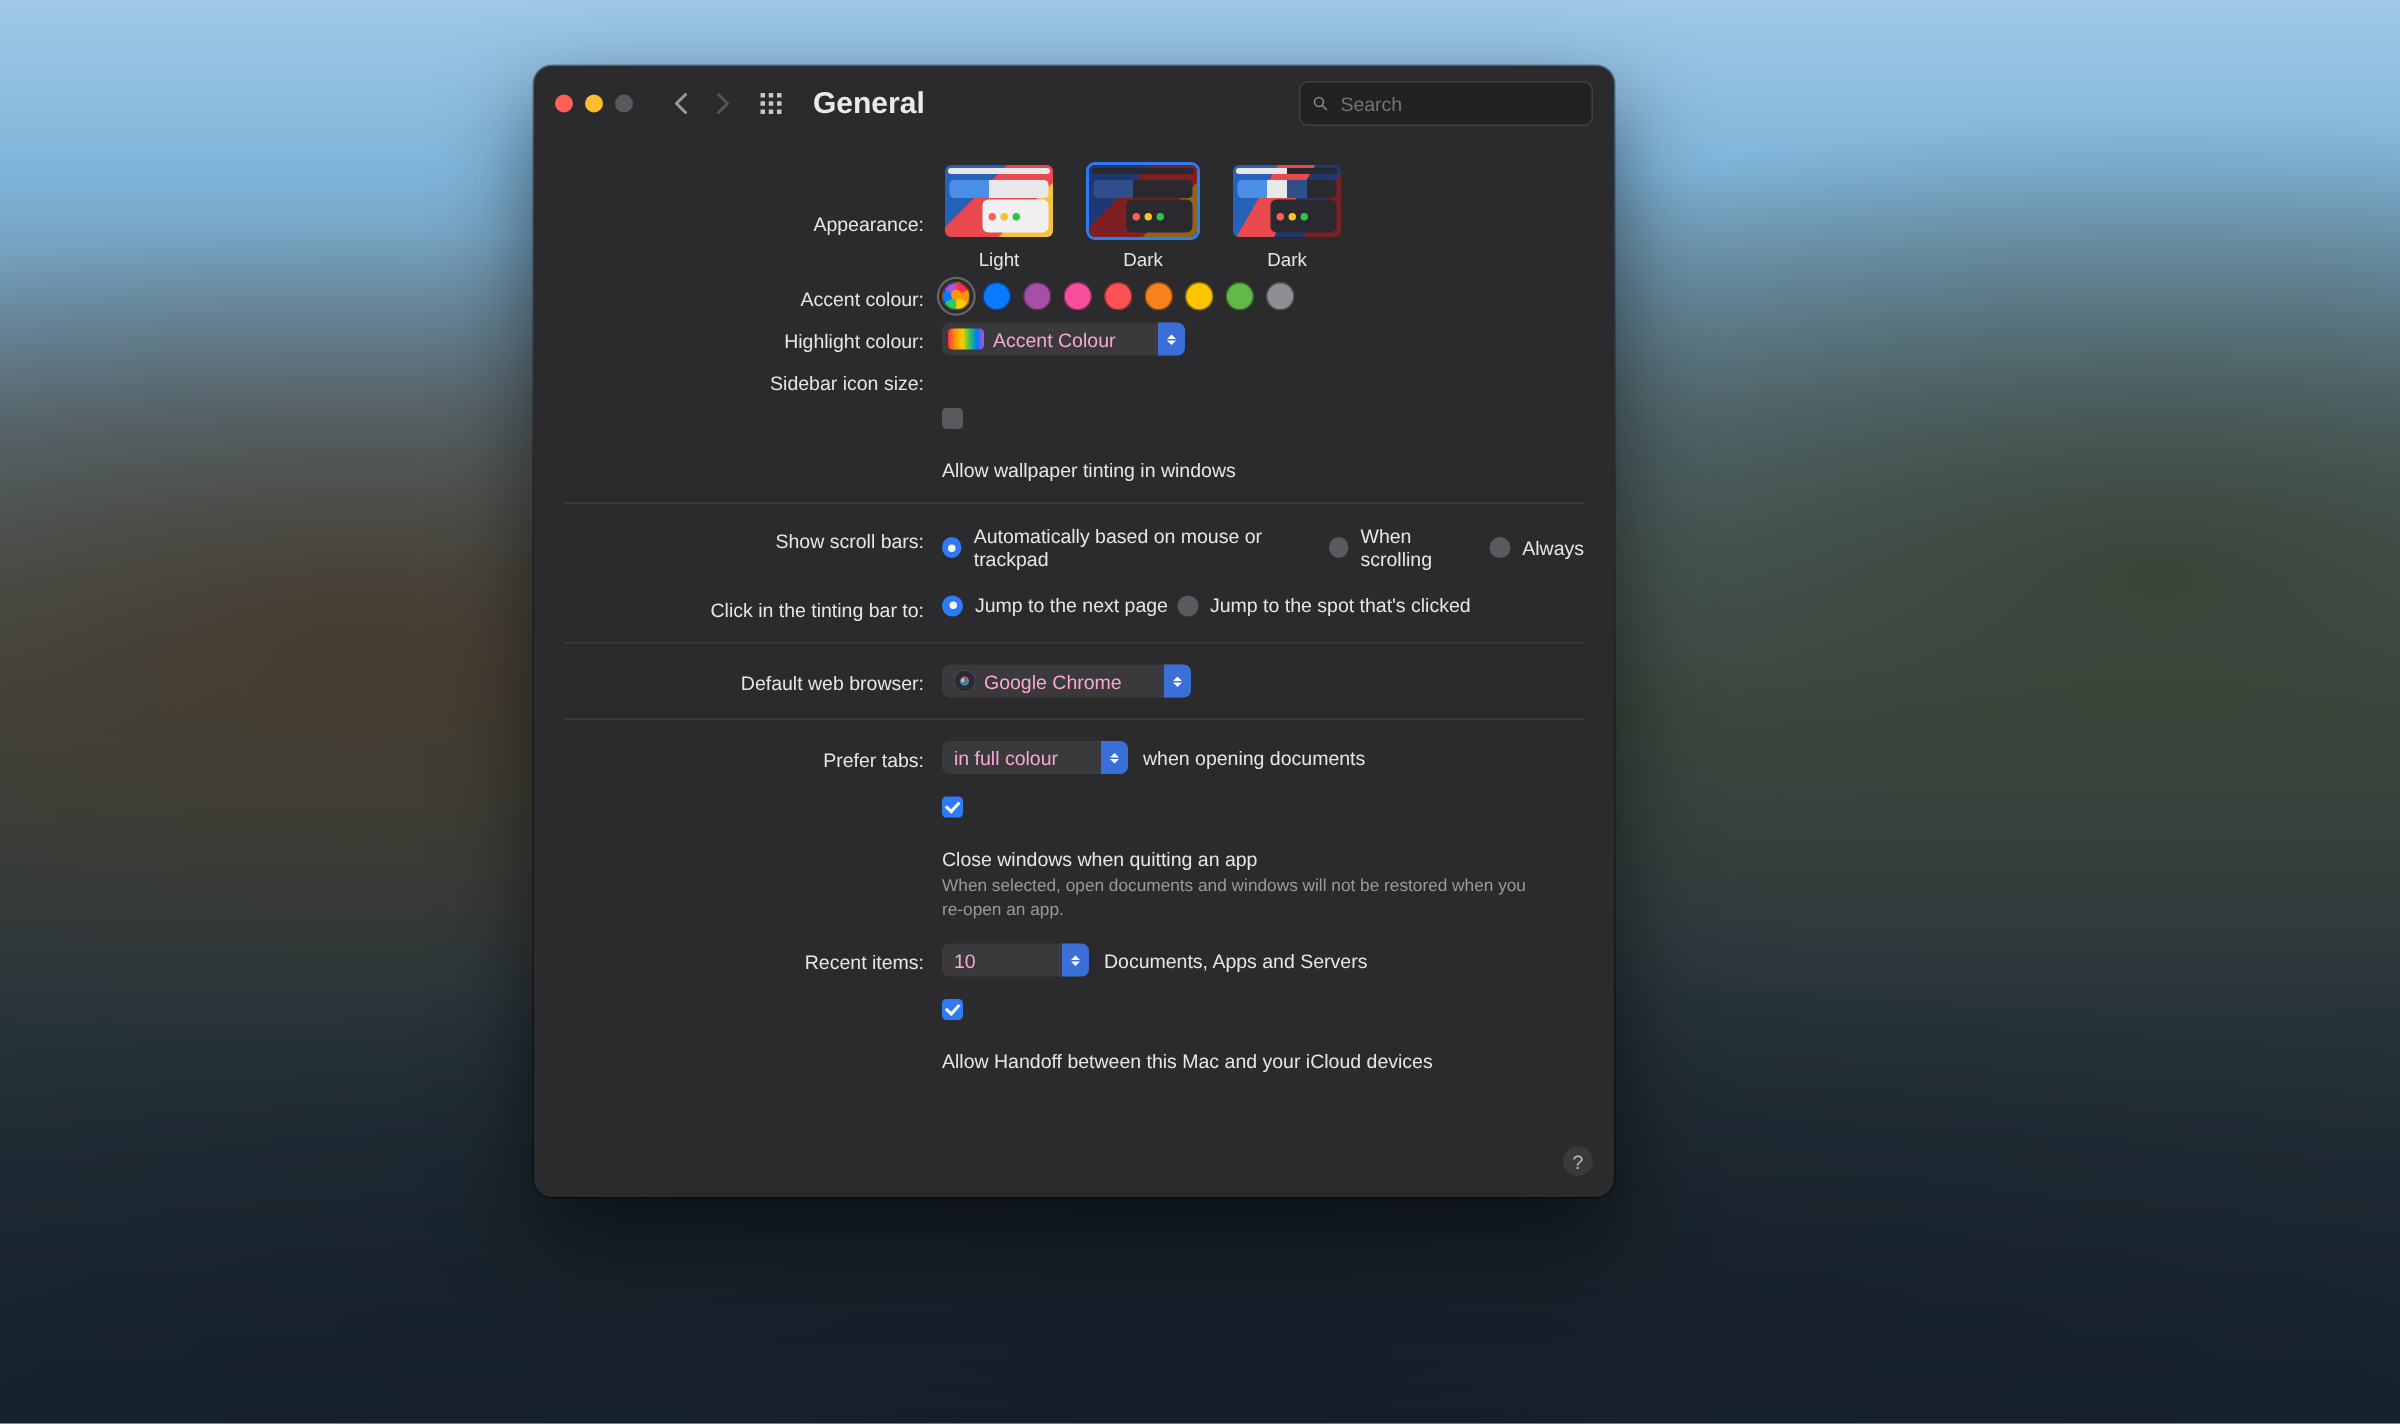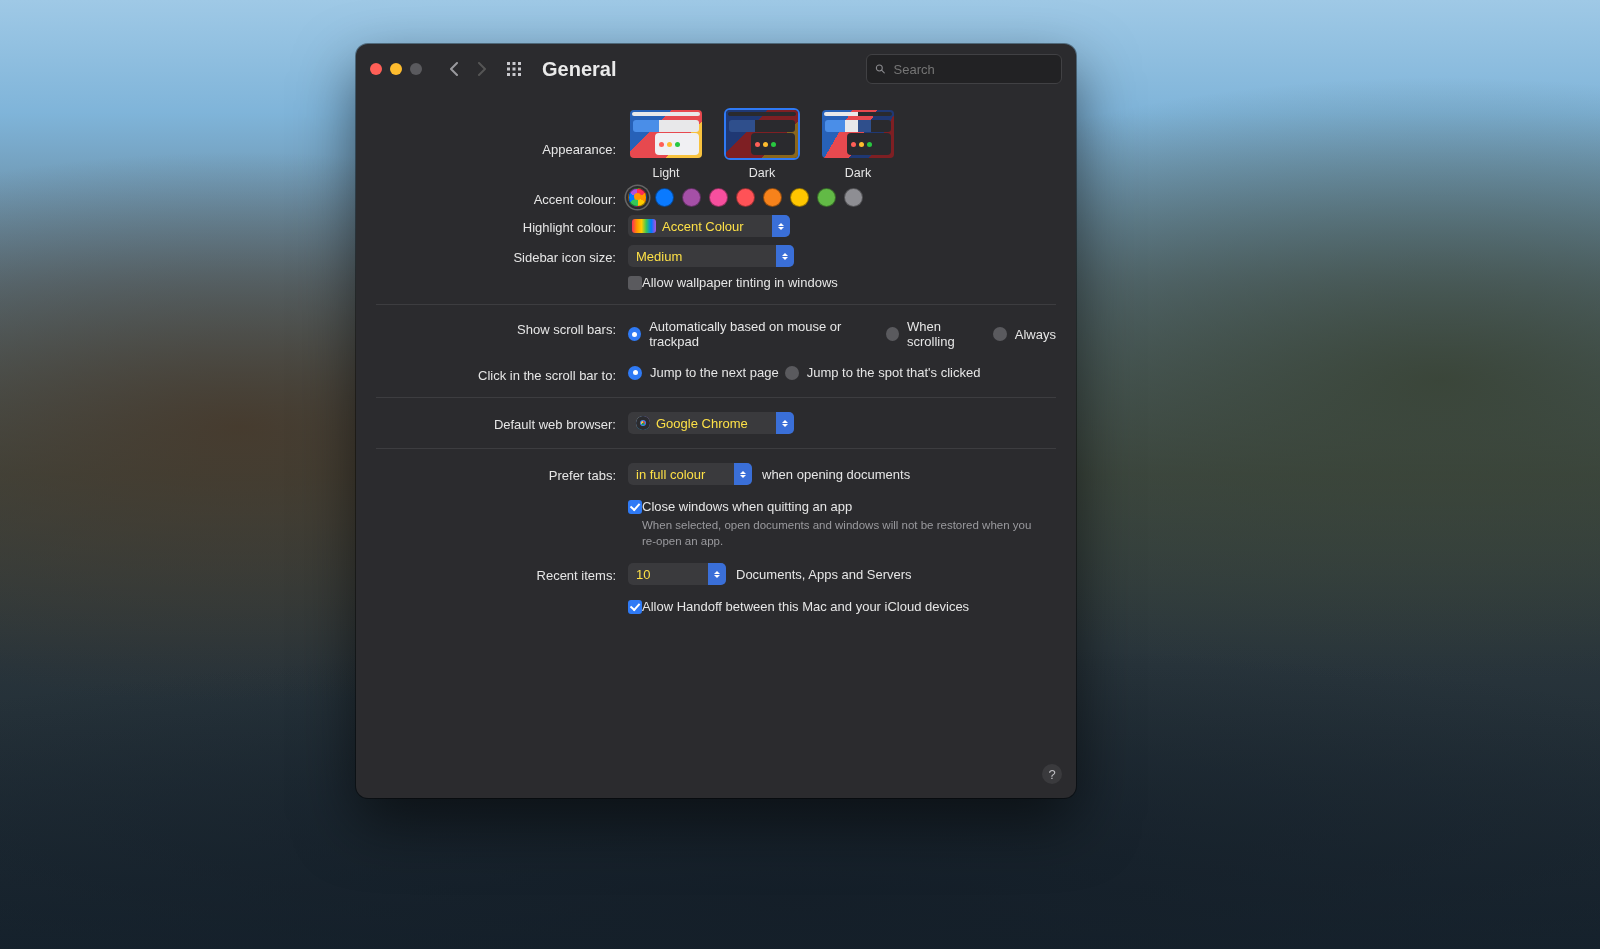--- a/index.html
+++ b/index.html
@@ -92,21 +92,21 @@
   
   .swatches{display:flex;gap:8px;}
   .sw{width:17px;height:17px;border-radius:50%;border:1px solid rgba(0,0,0,0.4);}
   .sw.multi{background:conic-gradient(#ff2d55 0 60deg,#ff9500 60deg 120deg,#ffcc00 120deg 180deg,#34c759 180deg 240deg,#007aff 240deg 300deg,#af52de 300deg 360deg);
     box-shadow:inset 0 0 0 4px #2b2b2e;}
   .sw.multi::after{content:"";display:block;width:7px;height:7px;border-radius:50%;background:#ff9500;margin:4px auto;}
   .sw.sel{box-shadow:0 0 0 2px #2b2b2e,0 0 0 3.5px #666;}
   
   .popup{display:inline-flex;align-items:center;background:#3a3a3d;border-radius:5px;height:22px;
     padding-left:8px;position:relative;min-width:120px;}
-  .popup .val{font-size:13px;color:#fde047;}
+  .popup .val{font-size:13px;color:#f9a8d4;}
   .popup .arr{margin-left:auto;width:18px;height:22px;background:#3a6fd8;border-radius:0 5px 5px 0;
     display:flex;flex-direction:column;align-items:center;justify-content:center;gap:1px;}
   .popup .arr::before,.popup .arr::after{content:"";width:0;height:0;border-left:3px solid transparent;
     border-right:3px solid transparent;}
   .popup .arr::before{border-bottom:3.5px solid #fff;}
   .popup .arr::after{border-top:3.5px solid #fff;}
   .popup.hl{padding-left:4px;}
   .popup.hl .chip{width:24px;height:14px;border-radius:3px;margin-right:6px;
     background:linear-gradient(90deg,#ff2d55,#ff9500,#ffcc00,#34c759,#007aff,#af52de);}
   .popup.chrome .icon{width:14px;height:14px;margin-right:6px;border-radius:50%;
@@ -114,21 +114,21 @@
     box-shadow:inset 0 0 0 4px #2b2b2e, inset 0 0 0 5px #4285f4;}
   
   .popup.sm{min-width:90px;}
   
   .radiogrp{display:flex;flex-direction:row;gap:6px;}
   .radio{display:flex;align-items:center;gap:8px;}
   .rbullet{width:14px;height:14px;border-radius:50%;background:#5a5a5e;}
   .radio.sel .rbullet{background:#2f7af5;display:flex;align-items:center;justify-content:center;}
   .radio.sel .rbullet::after{content:"";width:5px;height:5px;border-radius:50%;background:#fff;}
   
-  .chk{display:flex;align-items:flex-start;gap:0;}
+  .chk{display:flex;align-items:flex-start;gap:20px;flex-direction:column;}
   .cbox{width:14px;height:14px;border-radius:3px;background:#5a5a5e;flex:none;margin-top:1px;}
   .chk.on .cbox{background:#2f7af5;display:flex;align-items:center;justify-content:center;}
   .chk.on .cbox::after{content:"";width:7px;height:4px;border-left:2px solid #fff;border-bottom:2px solid #fff;
     transform:rotate(-48deg) translate(0.5px,-1px);}
   .chk .txt{display:flex;flex-direction:column;}
   .hint{font-size:11.5px;color:#9a9a9e;max-width:390px;line-height:1.35;margin-top:4px;}
   .inline{display:flex;align-items:center;gap:10px;}
   .helpbtn{position:absolute;right:14px;bottom:14px;width:20px;height:20px;border-radius:50%;
     background:#3a3a3d;color:#bfbfc3;font-size:13px;display:flex;align-items:center;justify-content:center;}
 </style>
@@ -249,26 +249,20 @@
         <div class="popup hl" style="width:158px">
           <div class="chip"></div>
           <span class="val">Accent Colour</span>
           <div class="arr"></div>
         </div>
       </div>
     </div>
 
     <div class="row center">
       <div class="lbl">Sidebar icon size:</div>
-      <div class="ctrl">
-        <div class="popup" style="width:158px">
-          <span class="val">Medium</span>
-          <div class="arr"></div>
-        </div>
-      </div>
     </div>
 
     <div class="row center">
       <div class="lbl"></div>
       <div class="ctrl">
         <label class="chk">
           <span class="cbox"></span>
           <span class="txt">
               <span>Allow wallpaper tinting in windows</span>
             </span>
@@ -292,21 +286,21 @@
             </label>
           <label class="radio">
               <span class="rbullet"></span>
               <span>Always</span>
             </label>
         </div>
       </div>
     </div>
 
     <div class="row" style="margin-top:8px">
-      <div class="lbl">Click in the scroll bar to:</div>
+      <div class="lbl">Click in the tinting bar to:</div>
       <div class="ctrl">
         <div class="radiogrp">
           <label class="radio sel">
               <span class="rbullet"></span>
               <span>Jump to the next page</span>
             </label>
           <label class="radio">
               <span class="rbullet"></span>
               <span>Jump to the spot that's clicked</span>
             </label>

